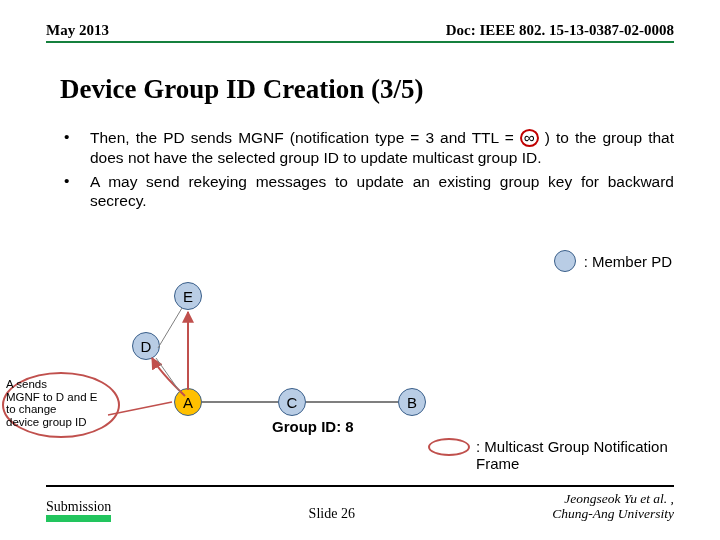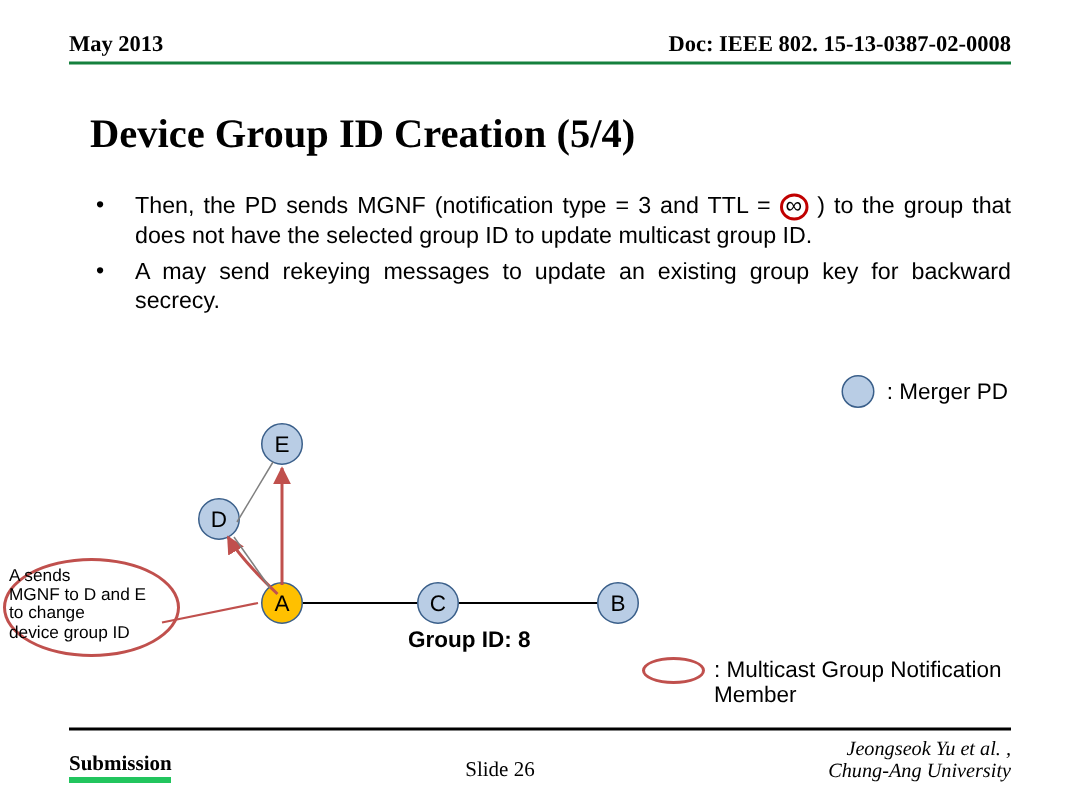--- a/index.html
+++ b/index.html
@@ -24,34 +24,34 @@
   .arrowbox { display:inline-block; font-weight:bold; }
   .node { position: absolute; width: 28px; height: 28px; border-radius: 50%; border: 1px solid #3a5f8a; display: flex; align-items: center; justify-content: center; font-size: 15px; }
   .node.member { background: #b9cde5; }
   .node.merger { background: #ffc000; }
   .callout { position: absolute; font-size: 11.5px; text-align: left; line-height: 1.1; width: 110px; }
   .callout-oval { position: absolute; border: 2px solid #c0504d; border-radius: 50%; }
   .frame-oval { position: absolute; border: 2px solid #c0504d; border-radius: 50%; width: 42px; height: 18px; }
   .gid8 { position: absolute; font-size: 15px; font-weight: bold; }
   .footer { position: absolute; bottom: 18px; left: 46px; right: 46px; display: flex; justify-content: space-between; align-items: flex-end; font-size: 14px; border-top: 2px solid #000; padding-top: 4px; }
   .footer .right { text-align: right; font-size: 13.5px; line-height: 1.15; font-style: italic; }
-  .footer .left { border-bottom: 4px solid #22c55e; font-weight: bold; } 
+  .footer .left { border-bottom: 7px solid #22c55e; } 
   svg.lines { position: absolute; top: 0; left: 0; }
 </style>
 </head>
 <body>
 
 <div class="slide">
 
   <div class="header">
     <span>May 2013</span>
     <span>Doc: IEEE 802. 15-13-0387-02-0008</span>
   </div>
 
-  <div class="title">Device Group ID Creation (5/4)</div>
+  <div class="title">Device Group ID Creation (3/5)</div>
 
   <div class="body">
     <ul>
       <li>
         <span class="bullet">•</span>
         <span class="txt">
           <span>Then, the PD sends MGNF (notification type = 3 and TTL =</span>
           <span class="infty">∞</span>
           <span>) to the group that does not have the selected group ID to update multicast group ID.</span>
         </span>
@@ -60,21 +60,21 @@
         <span class="bullet">•</span>
         <span class="txt">A may send rekeying messages to update an existing group key for backward secrecy.</span>
       </li>
     </ul>
   </div>
 
   <div class="diagram">
 
     <div class="legend-row legend-right" style="top:10px">
       <span class="swatch member"></span>
-      <span>: Merger PD</span>
+      <span>: Member PD</span>
     </div>
 
 
     <div class="node member" style="top:42px; left:174px;">E</div>
     <div class="node member" style="top:92px; left:132px;">D</div>
     <div class="node merger" style="top:148px; left:174px;">A</div>
     <div class="node member" style="top:148px; left:278px;">C</div>
     <div class="node member" style="top:148px; left:398px;">B</div>
 
     <svg class="lines" width="720" height="230">
@@ -102,21 +102,21 @@
     <div class="callout" style="top:138px; left:6px;">
       <div>A  sends</div>
       <div>MGNF  to D and E</div>
       <div>to change</div>
       <div>device group ID</div>
     </div>
 
     <div class="gid8" style="top:178px; left:272px;">Group ID: 8</div>
 
     <div class="frame-oval" style="top:198px; left:428px;"></div>
-    <div class="legend-bottom" style="top:198px; left:476px;">: Multicast Group Notification Member</div>
+    <div class="legend-bottom" style="top:198px; left:476px;">: Multicast Group Notification Frame</div>
 
   </div>
 
   <div class="footer">
     <span class="left">Submission</span>
     <span>Slide 26</span>
     <span class="right">
       <span>Jeongseok Yu et al. ,</span><br>
       <span>Chung-Ang University</span>
     </span>

